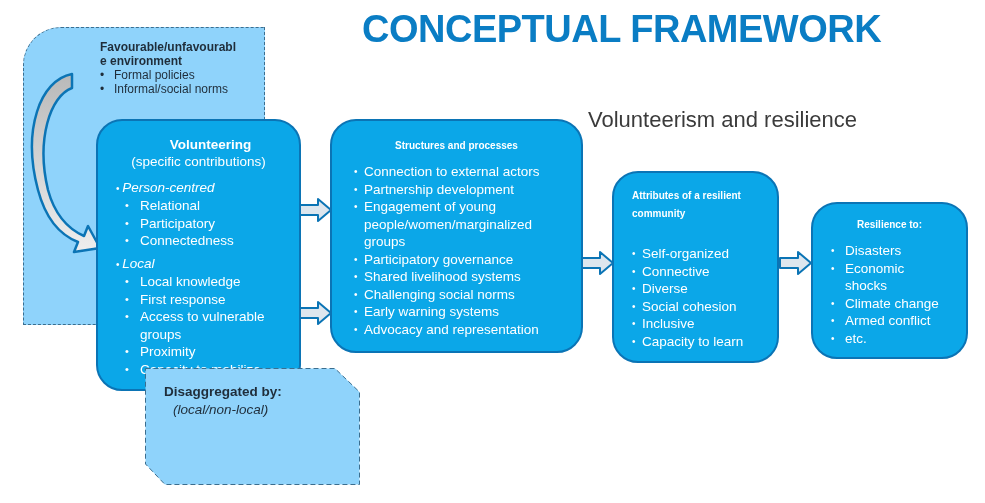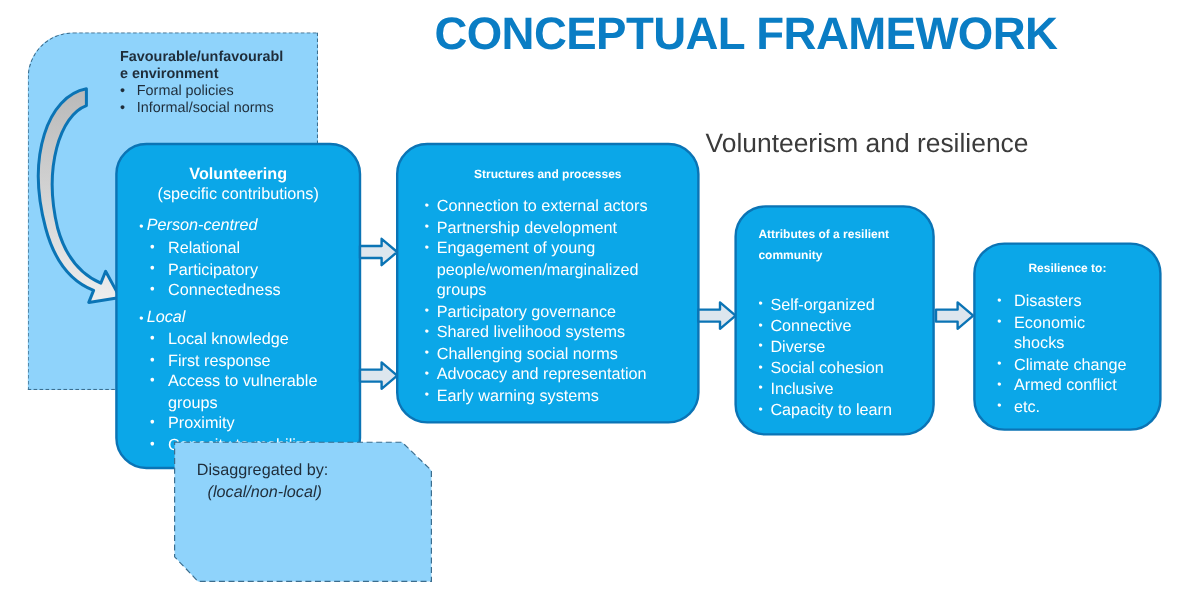--- a/index.html
+++ b/index.html
@@ -14,21 +14,21 @@
   .env-text ul { margin:0; padding:0; list-style:none; }
   .env-text li { padding-left:14px; position:relative; }
   .env-text li::before { content:"•"; position:absolute; left:0; }
 
   .box { background:#0ba7e8; border:2px solid #0b74b5; border-radius:26px; box-sizing:border-box; color:#ffffff; }
   .box .hd { font-weight:bold; font-size:10px; }
   .box ul { margin:0; padding:0; list-style:none; }
   .box li { position:relative; font-size:13.5px; line-height:17.5px; }
 
   #vol { left:96px; top:119px; width:205px; height:272px; }
-  #vol .hd { position:absolute; left:0; top:16px; width:100%; text-align:center; font-size:13.5px; }
+  #vol .hd { position:absolute; left:12px; top:16px; width:100%; text-align:center; font-size:13.5px; }
   #vol .sub { position:absolute; left:0; top:33px; width:100%; text-align:center; font-size:13.5px; }
   #vol .grp { position:absolute; left:18px; width:180px; }
   #vol .grp .gl { font-style:italic; font-size:13.5px; line-height:17px; }
   #vol .grp .gl::before { content:"• "; font-style:normal; font-size:10px; }
   #vol .grp li { padding-left:24px; }
   #vol .grp li::before { content:"•"; position:absolute; left:9px; font-size:11px; }
 
   #struct { left:330px; top:119px; width:253px; height:234px; }
   #struct .hd { position:absolute; left:0; top:19px; width:100%; text-align:center; }
   #struct ul { position:absolute; left:22px; top:42px; width:230px; }
@@ -42,21 +42,21 @@
   #attr li::before { content:"•"; position:absolute; left:0; font-size:10px; }
 
   #res { left:811px; top:202px; width:157px; height:157px;text-decoration:underline; }
   #res .hd { position:absolute; left:0; top:15px; width:100%; text-align:center; }
   #res ul { position:absolute; left:18px; top:38px; width:135px; }
   #res li { padding-left:14px; }
   #res li::before { content:"•"; position:absolute; left:0; font-size:10px; }
 
   .disagg { left:145px; top:368px; width:215px; height:117px; }
   .disagg-text { left:164px; top:383px; width:190px; font-size:13.5px; line-height:17.5px; color:#1f2d3a; }
-  .disagg-text .hd { font-weight:normal; }
+  .disagg-text .hd { font-weight:bold; }
   .disagg-text li { list-style:none; padding-left:9px; position:relative; }
   .disagg-text li::before { content:"•"; position:absolute; left:0; font-size:10px; }
   .disagg-text ul { margin:0; padding:0; }
   .disagg-text .cont { padding-left:9px;font-style:italic; }
 </style>
 </head>
 <body>
 
 <div id="title" class="abs">CONCEPTUAL FRAMEWORK</div>
 <div id="subtitle" class="abs">Volunteerism and resilience</div>
@@ -112,22 +112,22 @@
 
 <div id="struct" class="abs box">
   <div class="hd">Structures and processes</div>
   <ul>
     <li>Connection to external actors</li>
     <li>Partnership development</li>
     <li style="width:190px">Engagement of young people/women/marginalized groups</li>
     <li>Participatory governance</li>
     <li>Shared livelihood systems</li>
     <li>Challenging social norms</li>
+    <li>Early warning systems</li>
     <li>Advocacy and representation</li>
-    <li>Early warning systems</li>
   </ul>
 </div>
 
 <svg class="abs" style="left:580px;top:250px" width="36" height="26">
   <path d="M2,8 L20,8 L20,2 L33,13 L20,24 L20,18 L2,18 Z" fill="#dde6ee" stroke="#0b74b5" stroke-width="2" stroke-linejoin="round"></path>
 </svg>
 
 <div id="attr" class="abs box">
   <div class="hd">Attributes of a resilient community</div>
   <ul>

